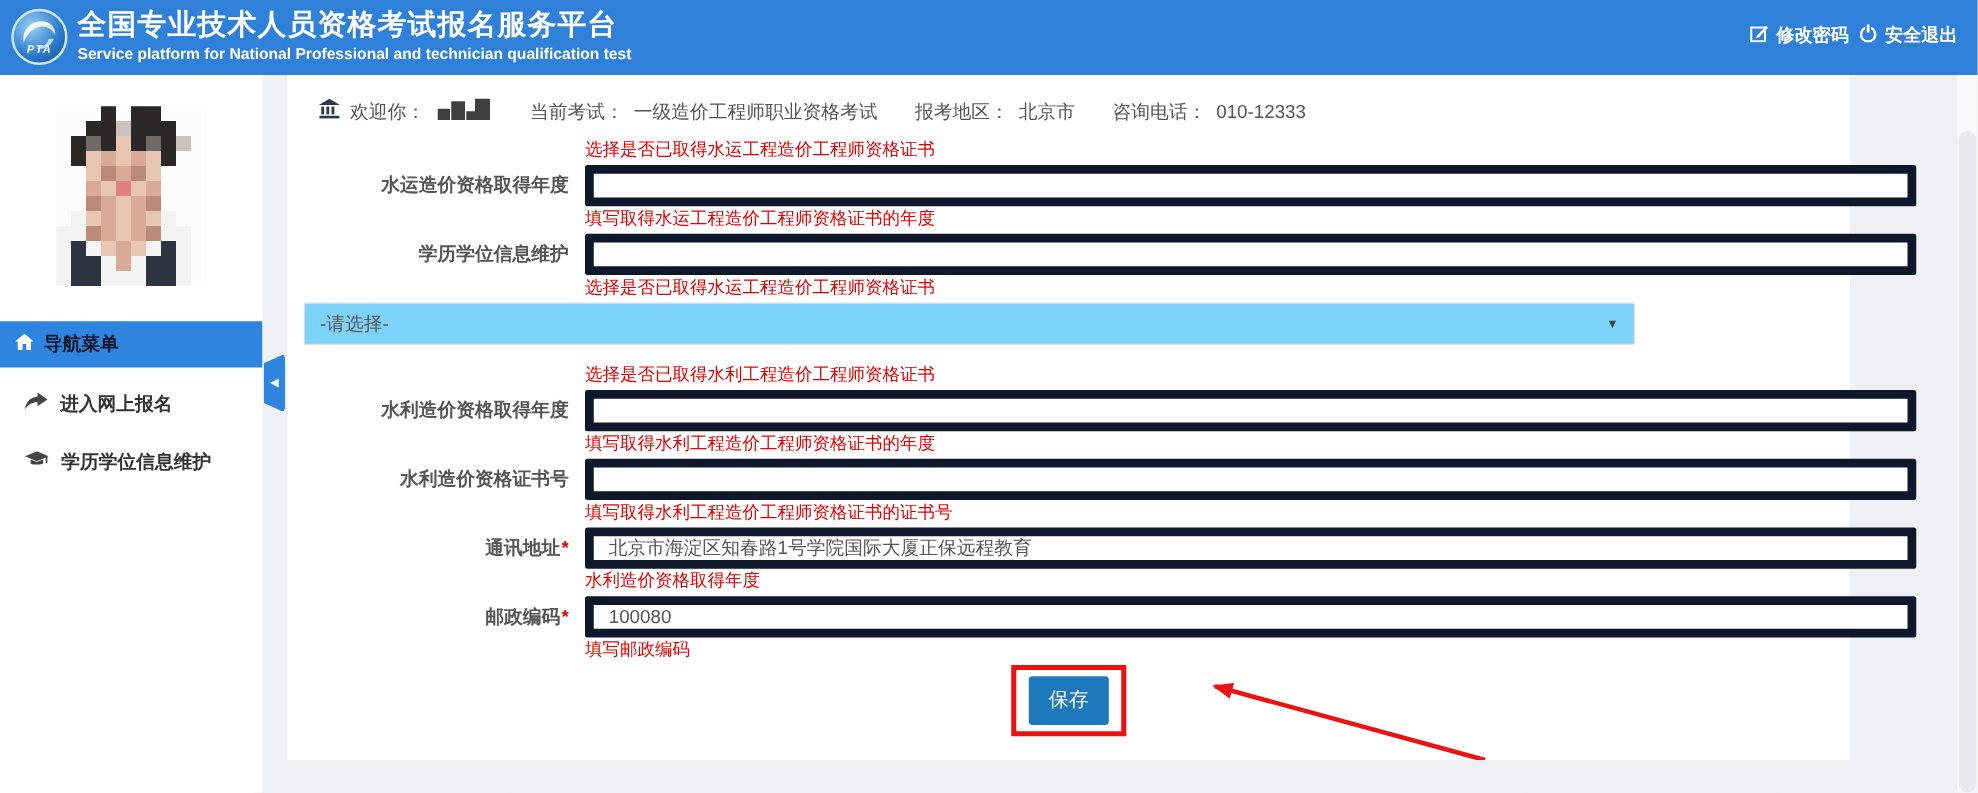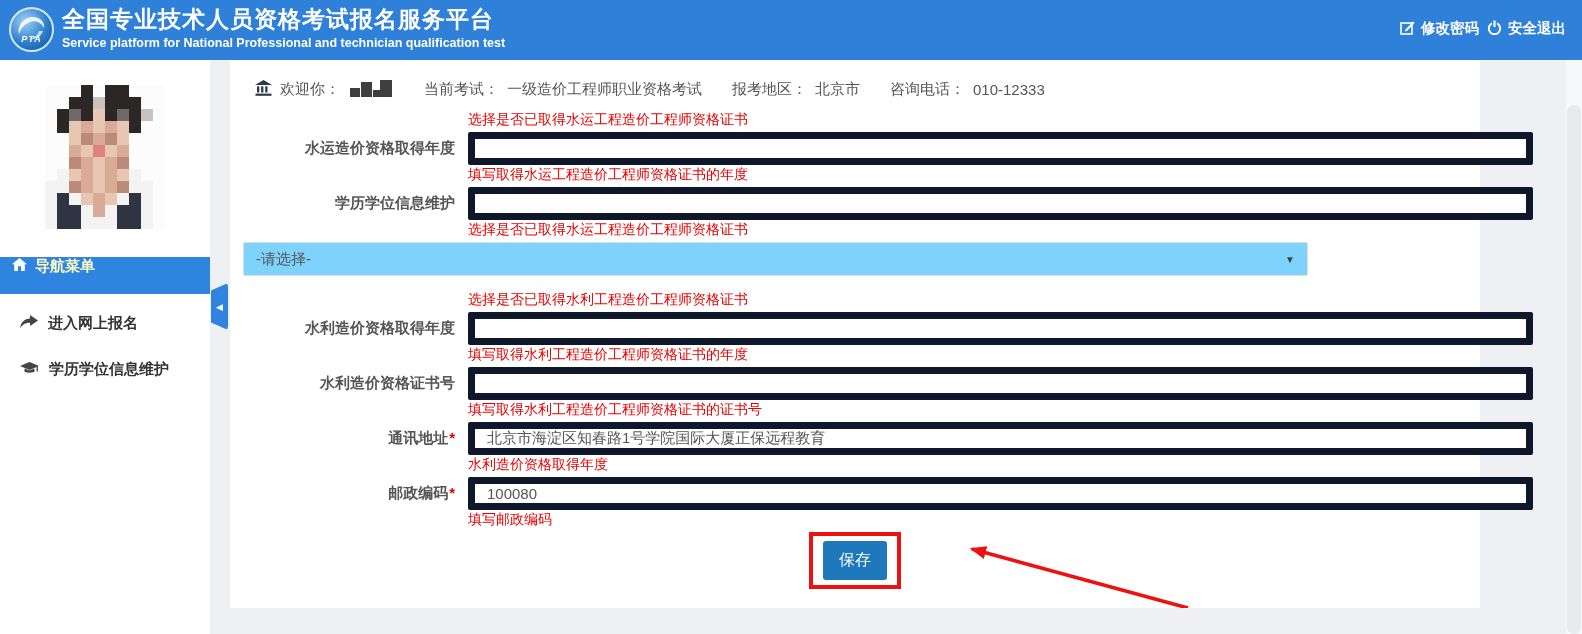--- a/index.html
+++ b/index.html
@@ -24,22 +24,22 @@
 
   
   .sidebar { position:absolute; left:0; top:60px; width:210px; bottom:0; background:#fff; }
   .gap-col { position:absolute; left:210px; top:60px; width:20px; bottom:0; background:#eef0f3; }
   .content-panel { position:absolute; left:230px; top:60px; width:1250px; height:548px;
     background:#fff; }
   .below-panel { position:absolute; left:230px; top:608px; right:0; bottom:0; background:#eef0f3; }
 
   
   .photo-wrap { margin:25px auto 0 auto; width:120px; height:144px; background:#fbfbfb; }
-  .nav-header { margin-top:28px; height:37px; background:#2f84e0; color:#fef9c3;
-    font-size:15px; font-weight:bold; display:flex; align-items:flex-start; gap:8px;
+  .nav-header { margin-top:28px; height:37px; background:#2f84e0; color:#0f172a;
+    font-size:15px; font-weight:bold; display:flex; align-items:center; gap:8px;
     padding-left:12px; cursor:pointer; }
   .nav-item { height:46px; display:flex; align-items:center; gap:10px;
     padding-left:20px; font-size:15px; font-weight:bold; color:#333; cursor:pointer; }
   .nav-item:first-of-type { margin-top:6px; }
   .collapse-tab { position:absolute; left:211px; top:283px; width:17px; height:47px;
     background:#2f84e0; color:#fff; font-size:9px; display:flex; align-items:center;
     justify-content:center; cursor:pointer; z-index:6;
     clip-path:polygon(0 16%, 100% 0, 100% 100%, 0 84%); border-radius:0 4px 4px 0; }
 
   

